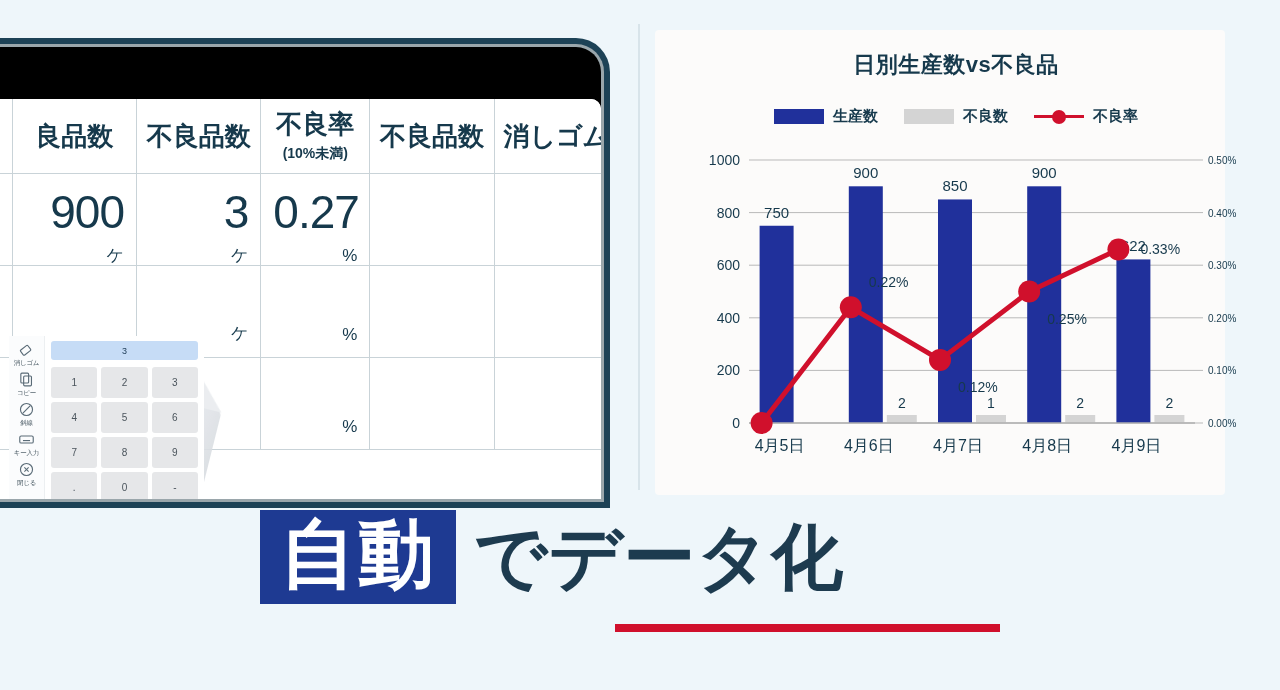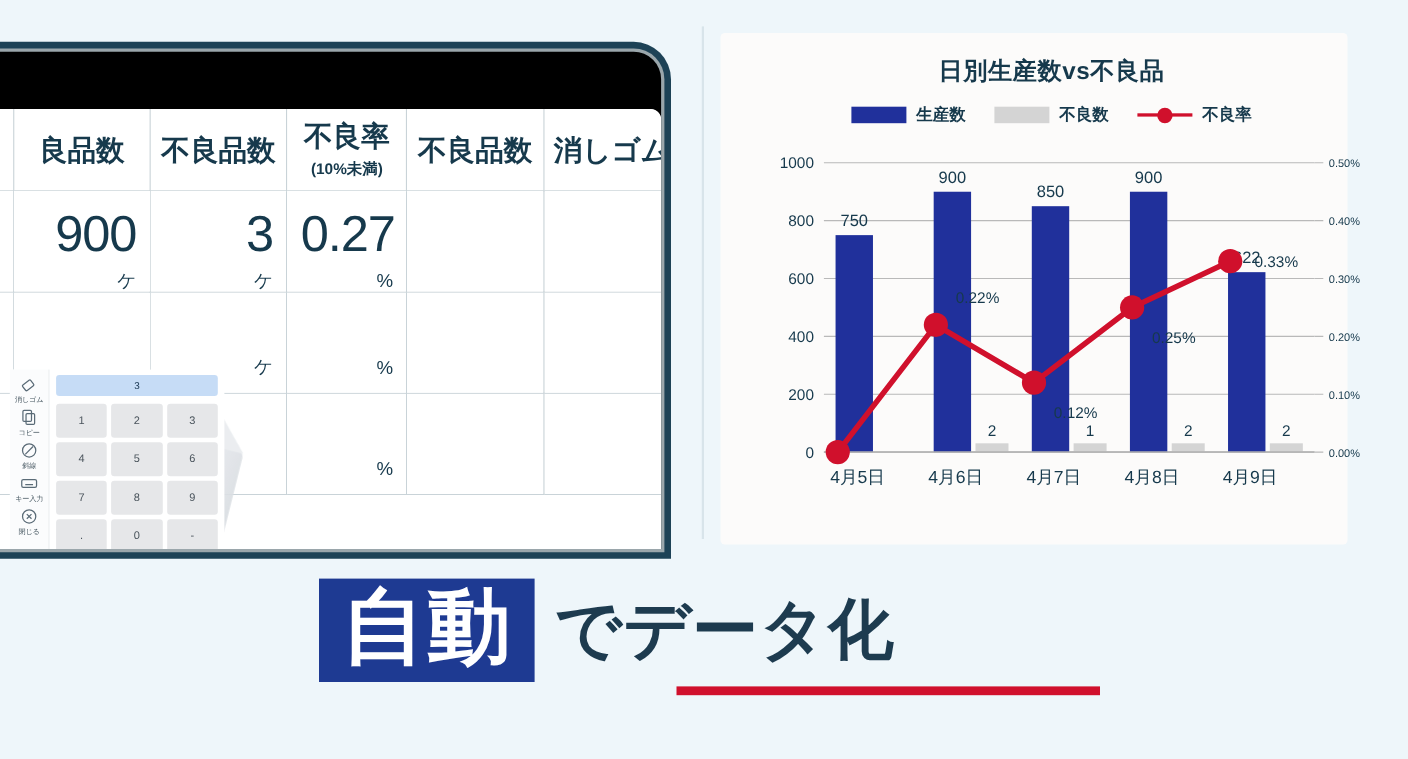--- a/index.html
+++ b/index.html
@@ -152,52 +152,52 @@
     background: #fcfbfa;
     border-radius: 4px;
     padding-left: 32px;
   }
   .chart-title {
     text-align: center; font-size: 22px; font-weight: 700;
     color: #16394c; padding-top: 20px; letter-spacing: .5px;
   }
   .legend {
     display: flex; justify-content: center; align-items: flex-end;
-    gap: 26px; margin-top: 15px;
+    gap: 26px; margin-top: 27px;
   }
   .leg { display: flex; align-items: center; gap: 9px; }
   .leg .sw { width: 50px; height: 15px; display: block; }
   .leg .sw.line { position: relative; height: 15px; }
   .leg .sw.line i {
     position: absolute; left: 0; top: 6px; width: 50px; height: 3px; display:block;
   }
   .leg .sw.line b {
     position: absolute; left: 18px; top: 1px; width: 14px; height: 14px;
     border-radius: 50%; display:block;
   }
   .leg .lt { font-size: 15px; font-weight: 700; color: #16394c; }
 
   .plot-wrap { position: relative; margin-top: 12px; }
   .plot { position: relative; width: 570px; height: 330px; }
   .plot svg { display: block; }
 
   
   .banner {
-    position: absolute; left: 0; top: 508px; width: 1104px; height: 130px;
+    position: absolute; left: 0; top: 492px; width: 1104px; height: 130px;
     display: flex; align-items: center; justify-content: center;
   }
   .chip {
     background: #1e3a92; color: #fff;
     font-size: 76px; font-weight: 700;
     padding: 6px 20px 12px 20px;
     line-height: 1;
     letter-spacing: 2px;
   }
   .banner-rest {
-    font-size: 60px; font-weight: 700; color: #1d3b4f;
+    font-size: 72px; font-weight: 700; color: #1d3b4f;
     margin-left: 18px; line-height: 1; letter-spacing: 1px; text-align: right;
   }
   .underline {
     position: absolute; left: 615px; top: 624px;
     width: 385px; height: 8px; background: #d0102c;
   }
 </style>
 </head>
 <body>
 

